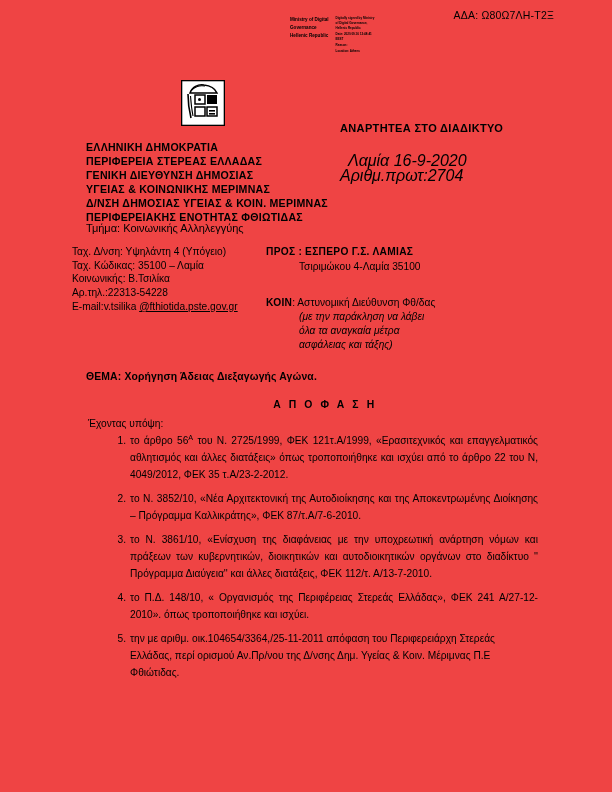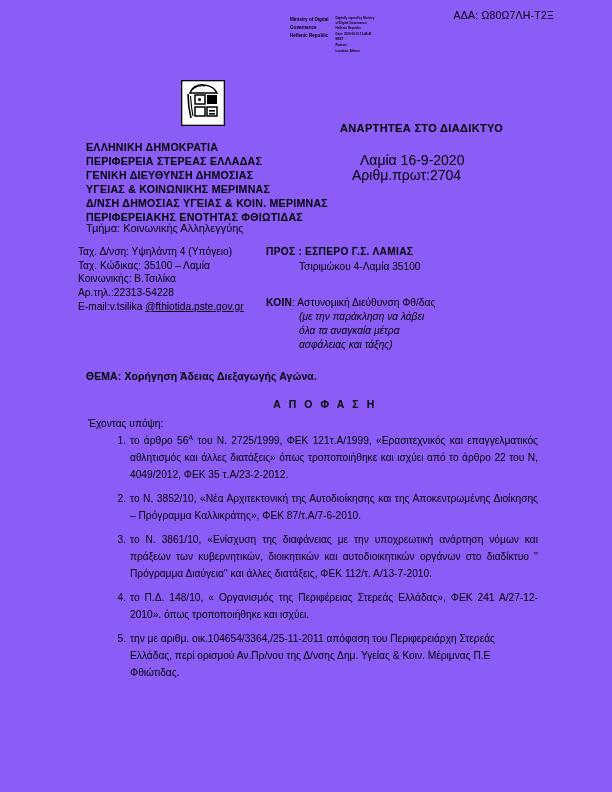--- a/index.html
+++ b/index.html
@@ -14,21 +14,21 @@
     position: relative;
     font-family: "Liberation Sans", sans-serif;
     color: #000000;
     overflow: hidden;
   }
 
   .page {
     position: relative;
     width: 612px;
     height: 792px;
-    background: #8b5cf6;
+    background: #ef4444;
   }
 
   
   .ada-line {
     position: absolute;
     top: 9px;
     left: 0;
     right: 58px;
     text-align: right;
     font-size: 10.5px;
@@ -90,41 +90,42 @@
     font-weight: bold;
     line-height: 14.0px;
     letter-spacing: 0.25px;
     white-space: nowrap;
   }
 
   
   .date-block {
     position: absolute;
     top: 153px;
-    left: 352px;
-    font-size: 14px;
+    left: 340px;
+    font-size: 16px;
     line-height: 15.2px;
     white-space: nowrap;
+    font-style: italic;
   }
   .date-block .d-city { padding-left: 8px; }
 
   
   .dept-line {
     position: absolute;
     top: 222px;
     left: 86px;
     font-size: 11px;
     white-space: nowrap;
   }
 
   
   .contact {
     position: absolute;
     top: 245px;
-    left: 78px;
+    left: 72px;
     font-size: 10.2px;
     line-height: 13.7px;
     white-space: nowrap;
   }
   .contact a,
   .contact .mail-link {
     color: #000;
     text-decoration: underline;
   }
 

